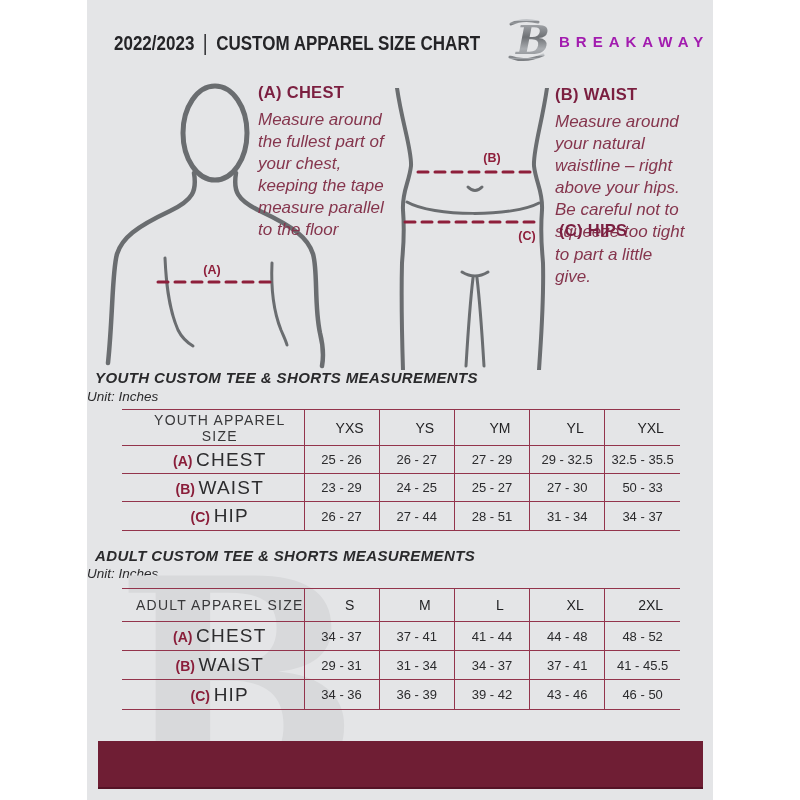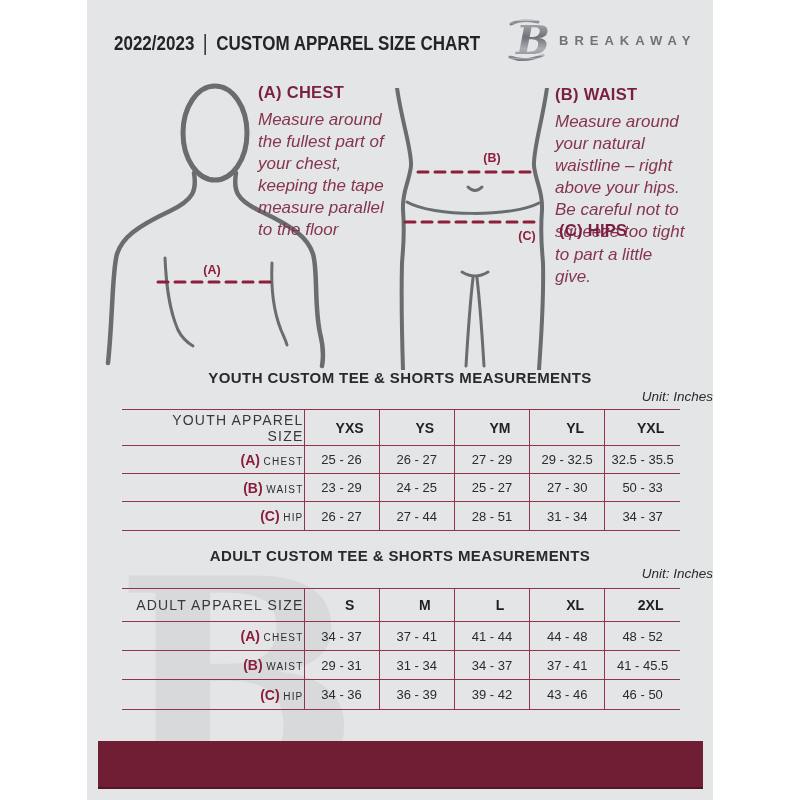--- a/index.html
+++ b/index.html
@@ -16,49 +16,49 @@
   *{margin:0;padding:0;box-sizing:border-box;}
   html,body{width:800px;height:800px;background:#ffffff;font-family:"Liberation Sans",sans-serif;}
   .canvas{position:relative;width:800px;height:800px;background:#ffffff;overflow:hidden;}
   .page{position:absolute;left:87px;top:0;width:626px;height:800px;background:var(--page-bg);overflow:hidden;}
 
   
   .hdr-title{position:absolute;left:27px;top:30px;display:flex;align-items:center;gap:10px;
     font-weight:bold;font-size:20px;color:#242427;transform:scaleX(0.85);transform-origin:left center;white-space:nowrap;}
   .hdr-sep{font-weight:400;color:#2e2e31;font-size:22px;}
   .logo-svg{position:absolute;left:420px;top:14px;}
-  .brand{position:absolute;left:472px;top:33px;font-size:13px;font-weight:bold;letter-spacing:6px;color:#737373;white-space:nowrap;}
+  .brand{position:absolute;left:472px;top:33px;font-size:15px;font-weight:bold;letter-spacing:6px;color:#a21caf;white-space:nowrap;}
 
   
   .sec{position:absolute;}
   .sec-head{font-size:16.5px;font-weight:bold;color:var(--maroon);letter-spacing:.3px;margin-bottom:7px;}
   .sec-body{font-size:17px;font-style:italic;color:var(--body-text);line-height:1.3;white-space:pre-line;}
   .sec-chest{left:171px;top:83px;width:128px;}
   .sec-waist{left:468px;top:85px;width:130px;}
   .sec-hips{left:472px;top:221px;width:134px;}
 
   .fig{position:absolute;}
   .fig-left{left:13px;top:75px;}
   .fig-right{left:288px;top:88px;}
   .fig path,.fig ellipse,.fig line{fill:none;stroke:var(--fig);stroke-linecap:round;}
   .fig .dash{stroke:var(--dash);stroke-width:3;stroke-dasharray:10 7;}
   .fig text{font-family:"Liberation Sans",sans-serif;font-size:12.5px;font-weight:bold;fill:var(--dash);}
 
   
-  .section-title{position:absolute;left:0;width:626px;text-align:center;font-size:15px;font-weight:bold;color:#2a2a2c;letter-spacing:.4px;}
-  .section-unit{position:absolute;left:0;width:626px;text-align:right;font-size:13.5px;font-style:italic;color:#2a2a2c;}
+  .section-title{position:absolute;left:8px;width:626px;font-size:15px;font-weight:bold;color:#2a2a2c;letter-spacing:.4px;font-style:italic;}
+  .section-unit{position:absolute;left:0;width:626px;text-align:left;font-size:13.5px;font-style:italic;color:#2a2a2c;}
   table.size-table{position:absolute;left:35px;width:558px;border-collapse:collapse;table-layout:fixed;z-index:2;}
   .size-table th,.size-table td{border-top:1.5px solid var(--line);border-bottom:1.5px solid var(--line);
     text-align:center;vertical-align:middle;font-size:13px;color:#2b2b2d;padding:0;}
   .size-table td + td, .size-table th + th{border-left:1.5px solid var(--line);}
-  .size-table th{font-size:14px;font-weight:bold;color:#1f1f21;padding-left:16px;}
-  .size-table .c0{width:182px;text-align:right;padding-left:14px;}
+  .size-table th{font-size:14px;font-weight:normal;color:#1f1f21;padding-left:16px;}
+  .size-table .c0{width:182px;text-align:center;padding-left:14px;}
   .size-table th.c0{font-weight:400;font-size:14px;letter-spacing:1.2px;color:#38383a;}
   .pfx{color:#8a1e3a;font-weight:bold;font-size:14px;}
-  .lbl{color:#2c2c2e;font-size:10px;letter-spacing:1.2px;}
+  .lbl{color:#2c2c2e;font-size:19px;letter-spacing:1.2px;}
 
   .watermark{position:absolute;left:28px;top:540px;font-family:"DejaVu Serif","Liberation Serif",serif;
     font-weight:bold;font-size:290px;line-height:1;color:var(--watermark);z-index:1;}
 
   .footer-bar{position:absolute;left:11px;top:741px;width:605px;height:48px;background:var(--maroon-dark);
     border-bottom:2px solid #551326;z-index:3;}
 </style>
 </head>
 <body>
 

